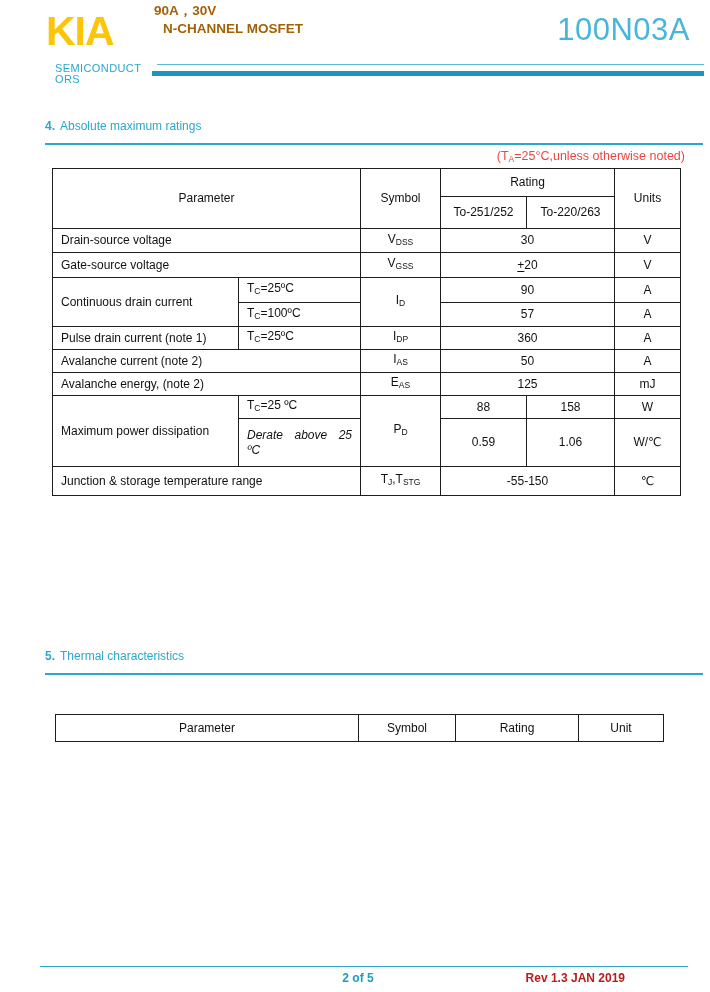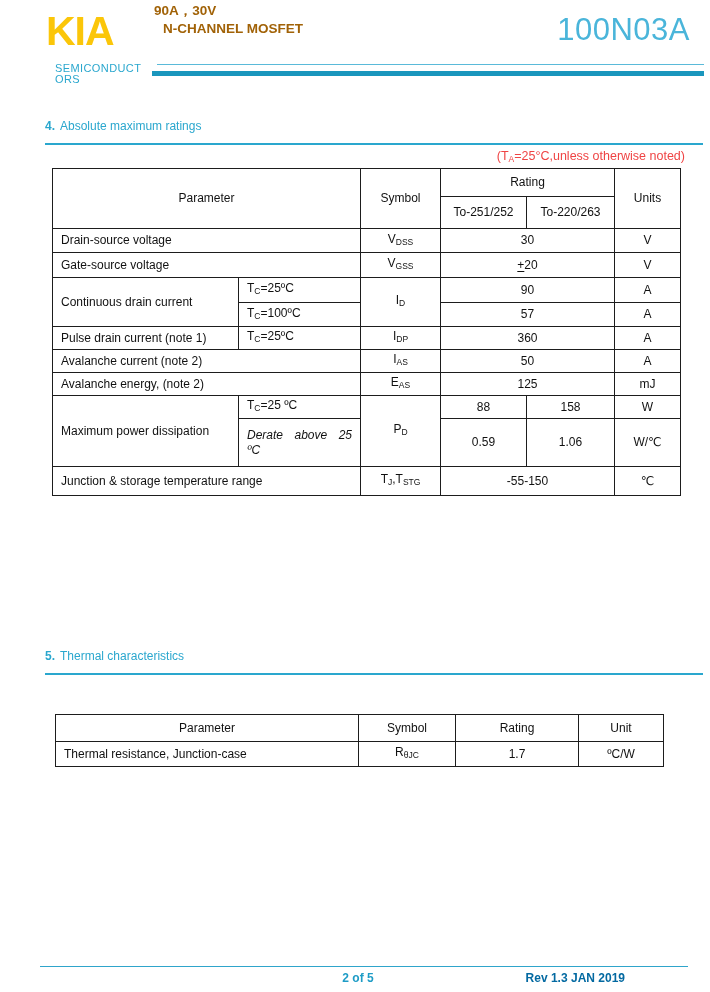--- a/index.html
+++ b/index.html
@@ -35,21 +35,21 @@
         padding:1px 8px;overflow:hidden;line-height:15px;}
   sub{font-size:8.5px;vertical-align:-2px;}
   .pm{text-decoration:underline;text-underline-offset:2px;}
   .cell-justify div:first-child{text-align:justify;text-align-last:justify;}
   #abs-max-table{left:52px;top:168px;}
   #thermal-table{left:55px;top:714px;}
 
   
   .footer-rule{left:40px;top:966px;width:648px;height:1px;background:#2FA5CB;}
   .footer-page{left:0;top:971px;width:716px;text-align:center;font-size:12px;font-weight:bold;color:#1E9CC6;}
-  .footer-rev{right:85px;top:971px;font-size:12px;font-weight:bold;color:#0369a1;}
+  .footer-rev{right:85px;top:971px;font-size:12px;font-weight:bold;color:#b91c1c;}
 </style>
 </head>
 <body>
 
 <div class="abs logo">KIA</div>
 <div class="abs logo-sub">SEMICONDUCTORS</div>
 
 <div class="abs summary">
   <div class="line1">90A，30V</div>
   <div class="line2">N-CHANNEL MOSFET</div>
@@ -172,24 +172,18 @@
     </colgroup>
     <thead>
       <tr style="height: 27px;">
         <th>Parameter</th>
         <th>Symbol</th>
         <th>Rating</th>
         <th>Unit</th>
       </tr>
     </thead>
     <tbody>
-      <tr style="height: 25px;">
-        <td style="text-align: left;">Thermal resistance, Junction-case</td>
-        <td>R<sub>θJC</sub></td>
-        <td>1.7</td>
-        <td>ºC/W</td>
-      </tr>
     </tbody>
   </table>
 
 <div class="abs footer-rule"></div>
 <div class="abs footer-page">2 of 5</div>
 <div class="abs footer-rev">Rev 1.3 JAN 2019</div>
 
 </body></html>

